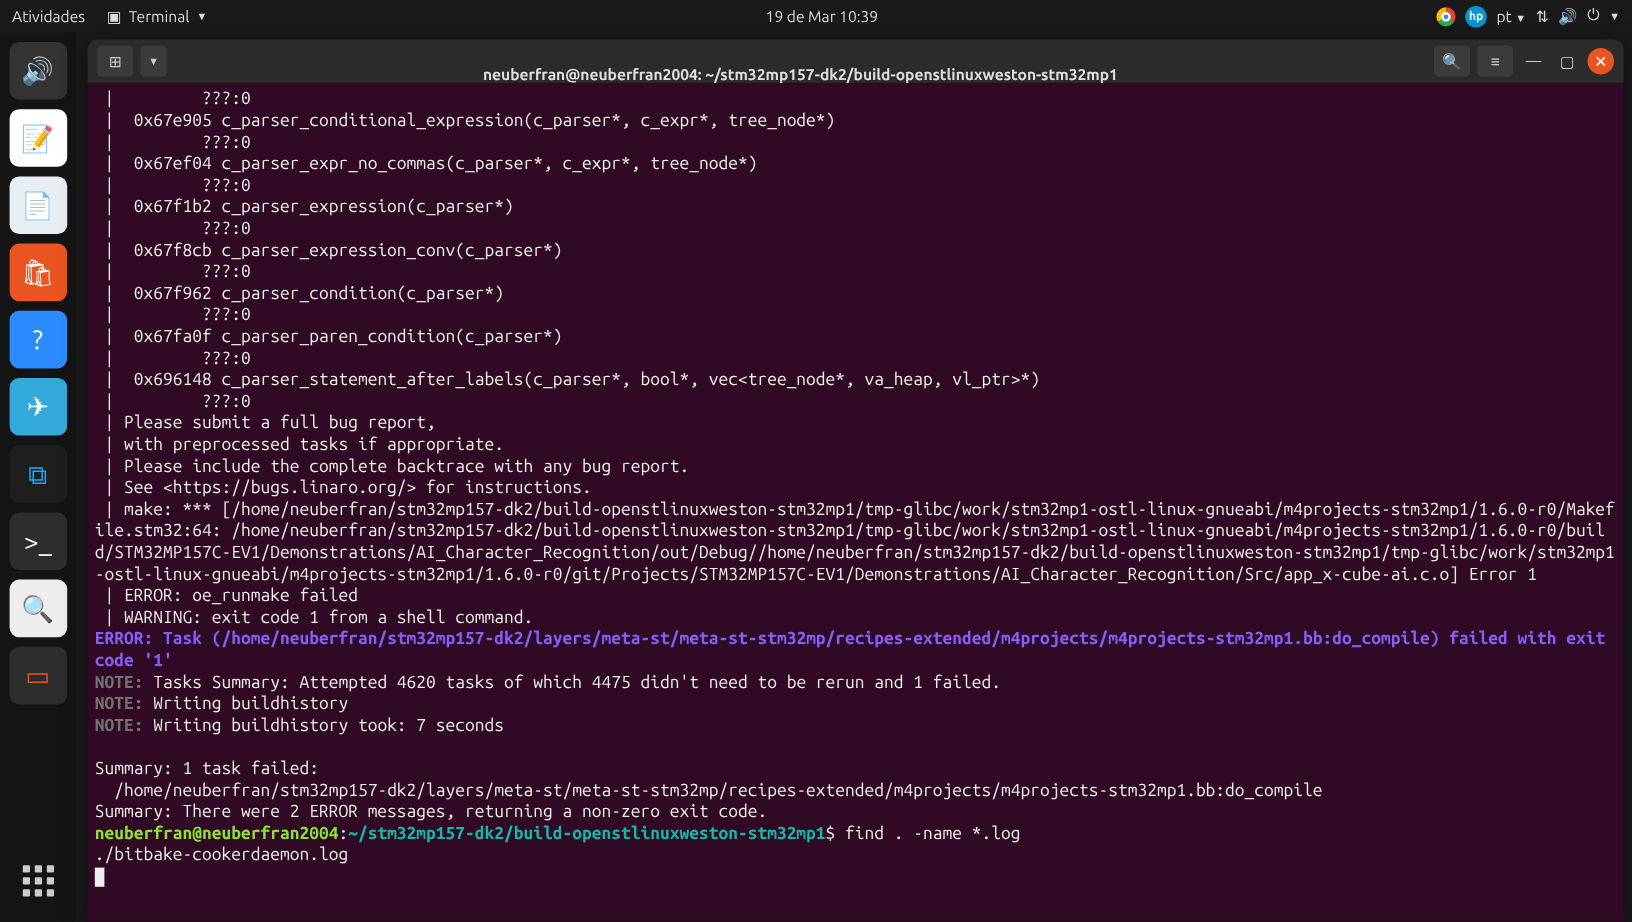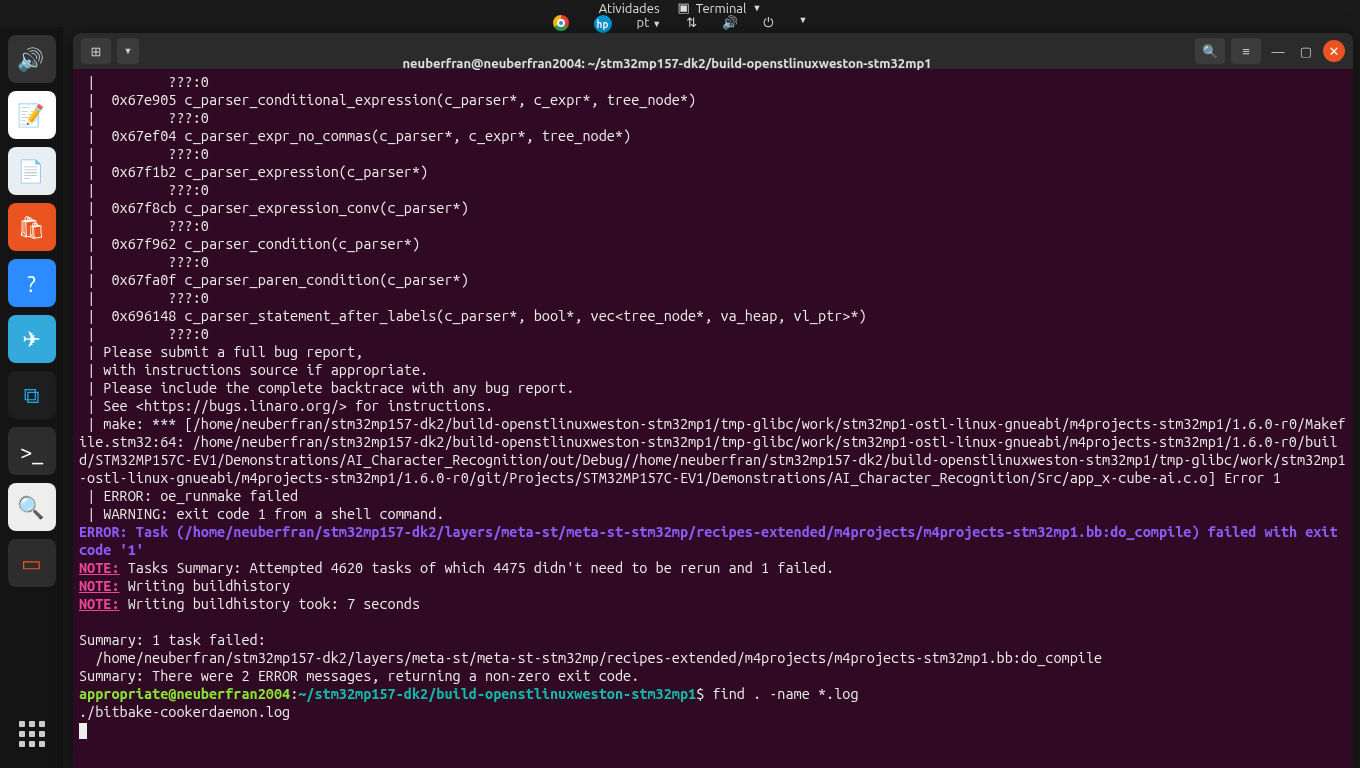--- a/index.html
+++ b/index.html
@@ -1,36 +1,36 @@
 <!DOCTYPE html>
 <html><head>
 <meta charset="utf-8">
 <style>
 * { margin: 0; padding: 0; box-sizing: border-box; }
 body { font-family: Ubuntu, sans-serif; background: #1a1a1a; width: 1360px; height: 768px; overflow: hidden; }
-.topbar { height: 27px; background: #1a1a1a; color: #ddd; display: flex; align-items: center; padding: 0 10px; font-size: 13px; flex-direction: column; }
+.topbar { height: 27px; background: #1a1a1a; color: #ddd; display: flex; align-items: center; padding: 0 10px; font-size: 13px; }
 .topbar-left { display: flex; gap: 18px; align-items: center; }
 .topbar-center { flex: 1; text-align: center; }
-.topbar-right { display: flex; gap: 25px; align-items: flex-start; }
+.topbar-right { display: flex; gap: 8px; align-items: center; }
 .app-indicator { display: flex; align-items: center; gap: 6px; }
 .tri-down { font-size: 9px; }
 .dock { position: absolute; left: 0; top: 27px; bottom: 0; width: 63px; background: rgba(20,20,20,0.85); display: flex; flex-direction: column; align-items: center; padding-top: 8px; gap: 8px; }
 .dock-icon { width: 48px; height: 48px; border-radius: 8px; display: flex; align-items: center; justify-content: center; font-size: 22px; color: #fff; }
 .dock-icon.active { background: rgba(255,255,255,0.15); }
 .dock-bottom { margin-top: auto; margin-bottom: 10px; }
 .grid-dots { display: grid; grid-template-columns: repeat(3, 6px); grid-template-rows: repeat(3, 6px); gap: 4px; }
 .grid-dots span { width: 6px; height: 6px; background: #ccc; border-radius: 1px; }
 .window { position: absolute; left: 73px; top: 33px; right: 7px; bottom: 0; background: #300a24; border-radius: 8px 8px 0 0; display: flex; flex-direction: column; box-shadow: 0 4px 20px rgba(0,0,0,0.5); }
 .titlebar { height: 36px; background: #2b2b2b; border-radius: 8px 8px 0 0; display: flex; align-items: center; padding: 0 8px; gap: 6px; }
 .tb-btn { width: 30px; height: 26px; background: #3b3b3b; border-radius: 4px; display: flex; align-items: center; justify-content: center; color: #ccc; font-size: 13px; }
 .tb-btn.small { width: 22px; }
 .tb-title { flex: 1; text-align: center; color: #e0e0e0; font-size: 13px; font-weight: bold; margin-top: 24px; }
 .tb-close { background: #e95420; color: #fff; border-radius: 50%; width: 22px; height: 22px; }
 .terminal-body { flex: 1; padding: 4px 6px; font-family: "Ubuntu Mono", "DejaVu Sans Mono", monospace; font-size: 14.5px; line-height: 18px; color: #eeeeec; overflow: hidden; white-space: pre-wrap; word-break: break-all; }
-.c-white { color: #ec4899; text-decoration: underline; }
+.c-white { color: #737373; }
 .c-red { color: #8b5cf6; font-weight: bold; }
 .c-green { color: #8ae234; font-weight: bold; }
 .c-blue { color: #14b8a6; font-weight: bold; }
 .cursor { display: inline-block; width: 8px; height: 16px; background: #eeeeec; vertical-align: bottom; }
 .ic { display: inline-flex; align-items: center; justify-content: center; }
 .chrome-dot { width: 16px; height: 16px; border-radius: 50%; background: conic-gradient(#ea4335 0 120deg, #34a853 120deg 240deg, #fbbc05 240deg 360deg); position: relative; }
 .chrome-dot::after { content:''; position:absolute; inset:4px; background:#4285f4; border-radius:50%; border:2px solid #fff; }
 .hp-dot { width:18px; height:18px; border-radius:50%; background:#0096d6; color:#fff; font-size:10px; font-weight:bold; display:flex; align-items:center; justify-content:center; }
 </style>
 </head>
@@ -38,20 +38,21 @@
 
 <div class="topbar">
   <div class="topbar-left">
     <span>Atividades</span>
     <span class="app-indicator">
       <span class="ic">▣</span>
       <span>Terminal</span>
       <span class="tri-down">▼</span>
     </span>
   </div>
+  <div class="topbar-center">19 de Mar  10:39</div>
   <div class="topbar-right">
     <span class="chrome-dot"></span>
     <span class="hp-dot">hp</span>
     <span><span>pt</span> <span class="tri-down">▼</span></span>
     <span>⇅</span>
     <span>🔊</span>
     <span>⏻</span>
     <span class="tri-down">▼</span>
   </div>
 </div>
@@ -116,30 +117,30 @@
 <span> |         ???:0</span>
 <span> |  0x67f8cb c_parser_expression_conv(c_parser*)</span>
 <span> |         ???:0</span>
 <span> |  0x67f962 c_parser_condition(c_parser*)</span>
 <span> |         ???:0</span>
 <span> |  0x67fa0f c_parser_paren_condition(c_parser*)</span>
 <span> |         ???:0</span>
 <span> |  0x696148 c_parser_statement_after_labels(c_parser*, bool*, vec&lt;tree_node*, va_heap, vl_ptr&gt;*)</span>
 <span> |         ???:0</span>
 <span> | Please submit a full bug report,</span>
-<span> | with instructions source if appropriate.</span>
+<span> | with preprocessed tasks if appropriate.</span>
 <span> | Please include the complete backtrace with any bug report.</span>
 <span> | See &lt;https://bugs.linaro.org/&gt; for instructions.</span>
 <span> | make: *** [/home/neuberfran/stm32mp157-dk2/build-openstlinuxweston-stm32mp1/tmp-glibc/work/stm32mp1-ostl-linux-gnueabi/m4projects-stm32mp1/1.6.0-r0/Makefile.stm32:64: /home/neuberfran/stm32mp157-dk2/build-openstlinuxweston-stm32mp1/tmp-glibc/work/stm32mp1-ostl-linux-gnueabi/m4projects-stm32mp1/1.6.0-r0/build/STM32MP157C-EV1/Demonstrations/AI_Character_Recognition/out/Debug//home/neuberfran/stm32mp157-dk2/build-openstlinuxweston-stm32mp1/tmp-glibc/work/stm32mp1-ostl-linux-gnueabi/m4projects-stm32mp1/1.6.0-r0/git/Projects/STM32MP157C-EV1/Demonstrations/AI_Character_Recognition/Src/app_x-cube-ai.c.o] Error 1</span>
 <span> | ERROR: oe_runmake failed</span>
 <span> | WARNING: exit code 1 from a shell command.</span>
 <span class="c-red">ERROR:</span><span class="c-red"> Task (/home/neuberfran/stm32mp157-dk2/layers/meta-st/meta-st-stm32mp/recipes-extended/m4projects/m4projects-stm32mp1.bb:do_compile) failed with exit code '1'</span>
 <span class="c-white" style="font-weight:bold">NOTE:</span><span> Tasks Summary: Attempted 4620 tasks of which 4475 didn't need to be rerun and 1 failed.</span>
 <span class="c-white" style="font-weight:bold">NOTE:</span><span> Writing buildhistory</span>
 <span class="c-white" style="font-weight:bold">NOTE:</span><span> Writing buildhistory took: 7 seconds</span>
 <span></span>
 <span>Summary: 1 task failed:</span>
 <span>  /home/neuberfran/stm32mp157-dk2/layers/meta-st/meta-st-stm32mp/recipes-extended/m4projects/m4projects-stm32mp1.bb:do_compile</span>
 <span>Summary: There were 2 ERROR messages, returning a non-zero exit code.</span>
-<span class="c-green">appropriate@neuberfran2004</span><span>:</span><span class="c-blue">~/stm32mp157-dk2/build-openstlinuxweston-stm32mp1</span><span>$ </span><span>find . -name *.log</span>
+<span class="c-green">neuberfran@neuberfran2004</span><span>:</span><span class="c-blue">~/stm32mp157-dk2/build-openstlinuxweston-stm32mp1</span><span>$ </span><span>find . -name *.log</span>
 <span>./bitbake-cookerdaemon.log</span>
 <span class="cursor"></span></div>
 </div>
 
 </body></html>

